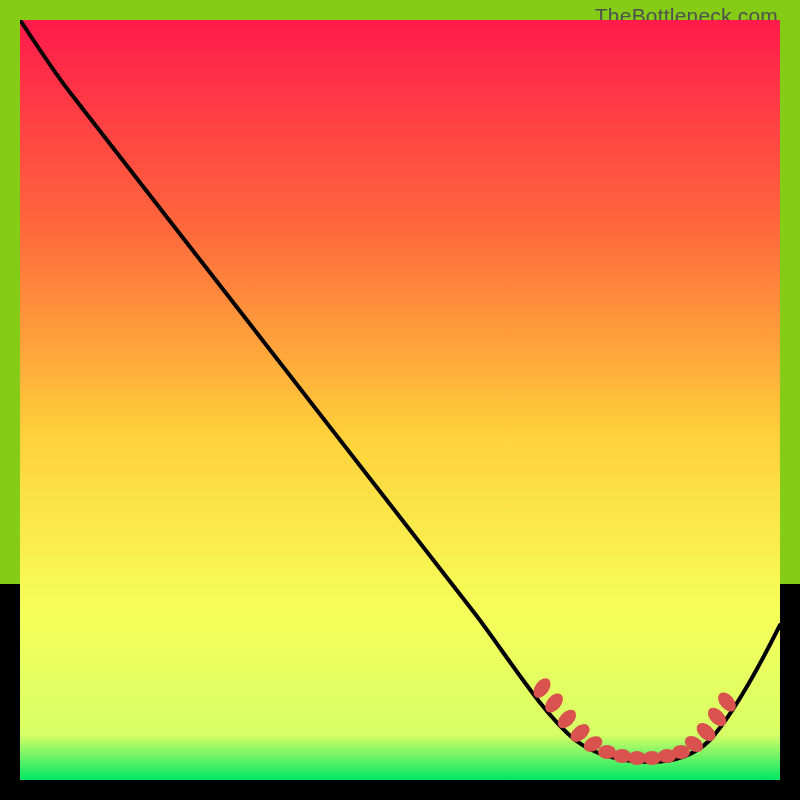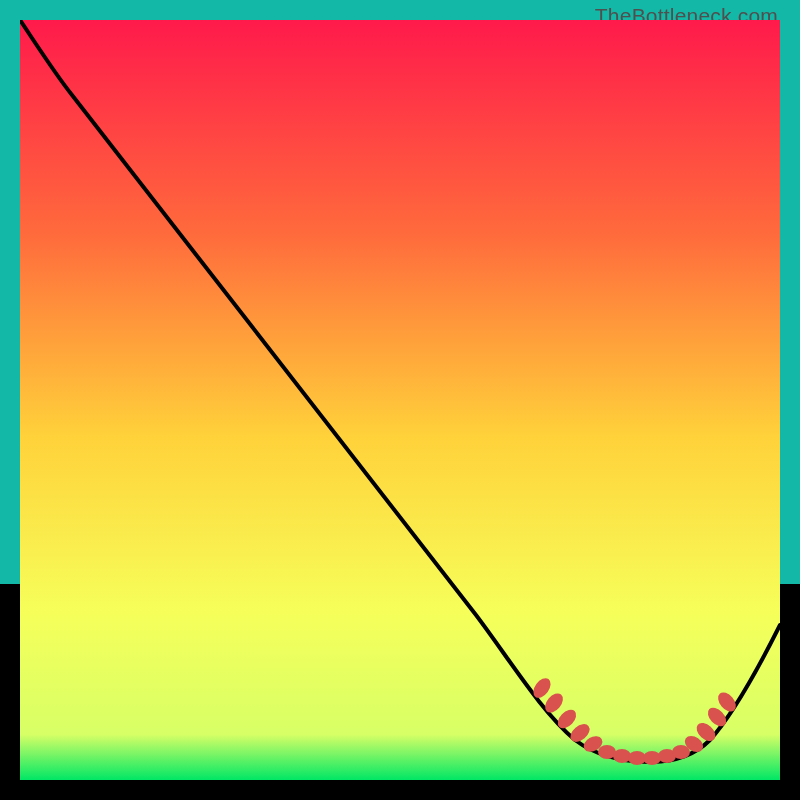--- a/index.html
+++ b/index.html
@@ -1,17 +1,17 @@
 <!DOCTYPE html>
 <html><head>
 <meta charset="utf-8">
 <style>
 *{margin:0;padding:0;box-sizing:border-box}
 html,body{width:800px;height:800px;overflow:hidden;background:#000;font-family:Arial,Helvetica,sans-serif}
-.frame{position:relative;width:800px;height:584px;background:#14b8a6}
+.frame{position:relative;width:800px;height:584px;background:#84cc16}
 .plot{position:absolute;left:20px;top:20px;width:760px;height:760px}
 .watermark{position:absolute;top:4px;right:22px;color:#4f4f4f;font-size:21px;font-weight:500;letter-spacing:.2px}
 svg{display:block}
 </style>
 </head>
 <body>
 <div class="frame">
 
 <div class="watermark">TheBottleneck.com</div>
 

